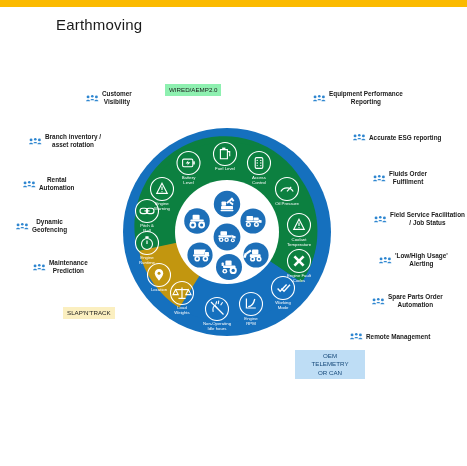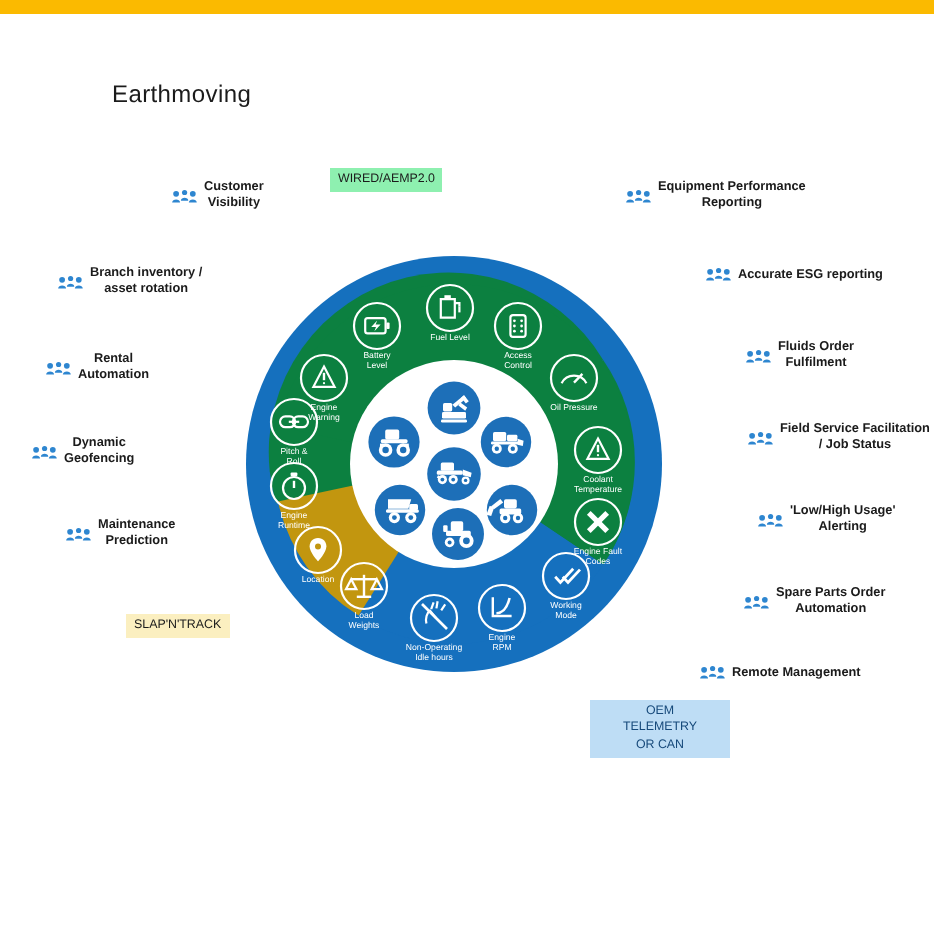--- a/index.html
+++ b/index.html
@@ -3,22 +3,22 @@
 <meta charset="utf-8">
 <style>
   html,body{margin:0;padding:0;}
   body{
     width:467px;height:466px;background:#ffffff;
     font-family:"Liberation Sans", sans-serif;
     overflow:hidden;position:relative;
   }
   #topbar{position:absolute;left:0;top:0;width:467px;height:7px;background:#FBBA00;}
   #page-title{
-    position:absolute;left:40px;top:40px;
-    font-size:12px;color:#1b1b1b;letter-spacing:.2px;padding-left:16px;
+    position:absolute;left:40px;top:16px;
+    font-size:15px;color:#1b1b1b;letter-spacing:.2px;padding-left:16px;
   }
   .wheel{position:absolute;left:122px;top:127px;width:210px;height:210px;}
   .wheel svg{display:block;}
 
   
   .side-label{
     position:absolute;display:flex;align-items:center;gap:3px;
     font-size:6.4px;font-weight:bold;color:#1b1b1b;line-height:1.25;
   }
   .side-label .ppl{flex:0 0 auto;width:13px;height:11px;}

